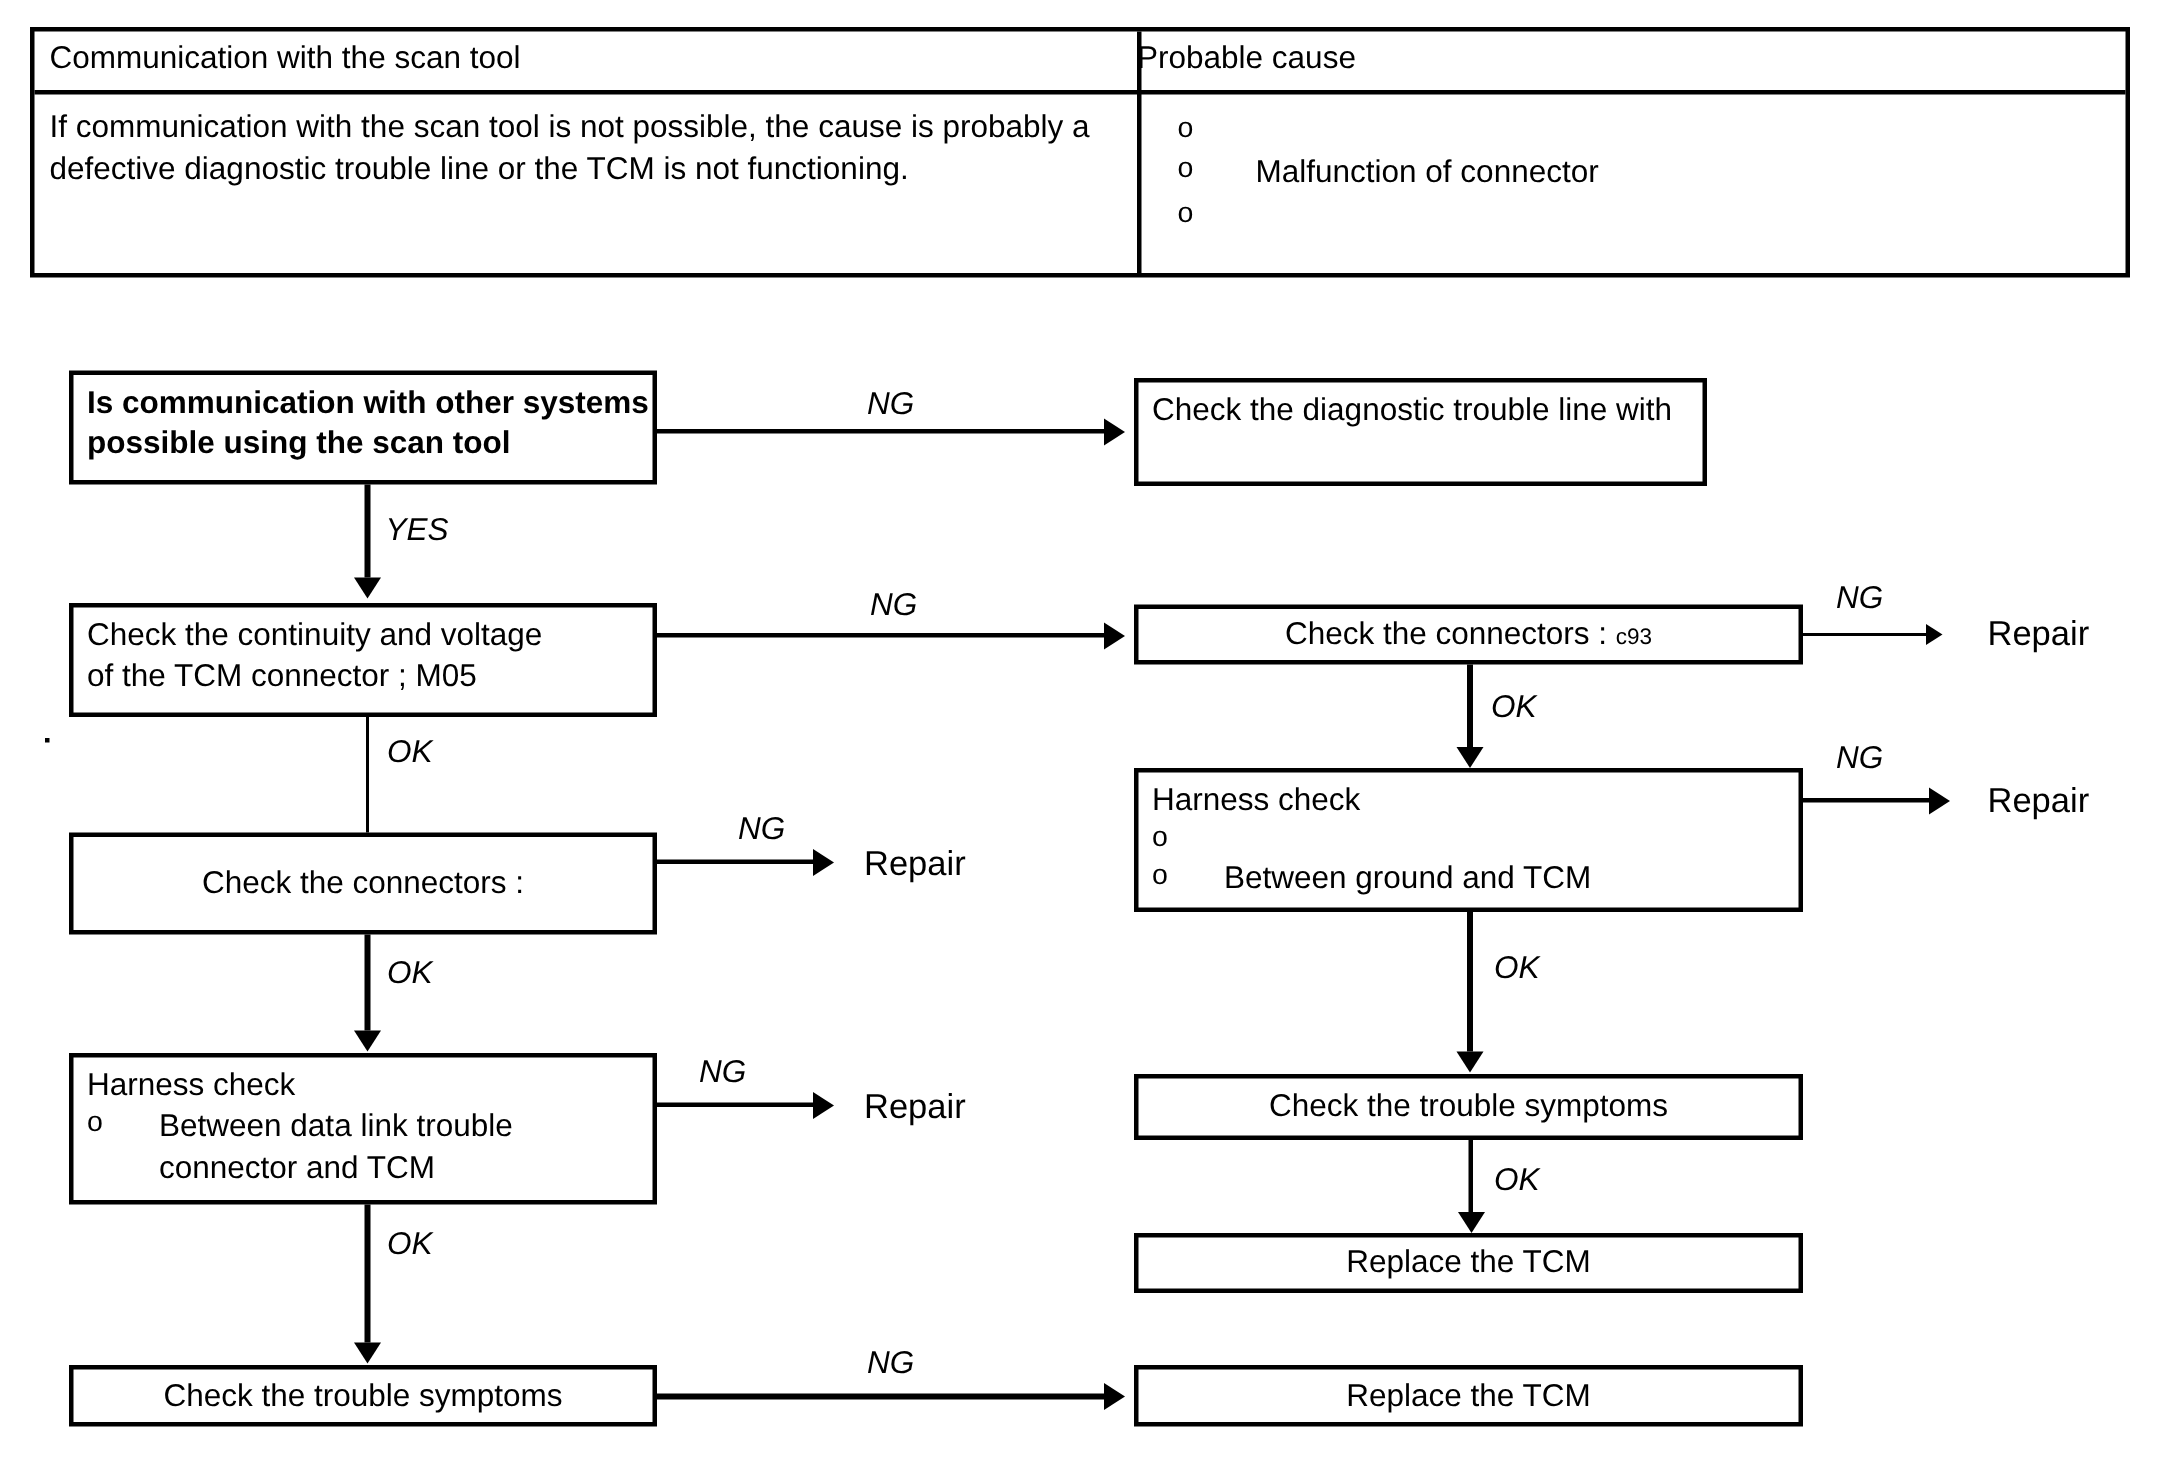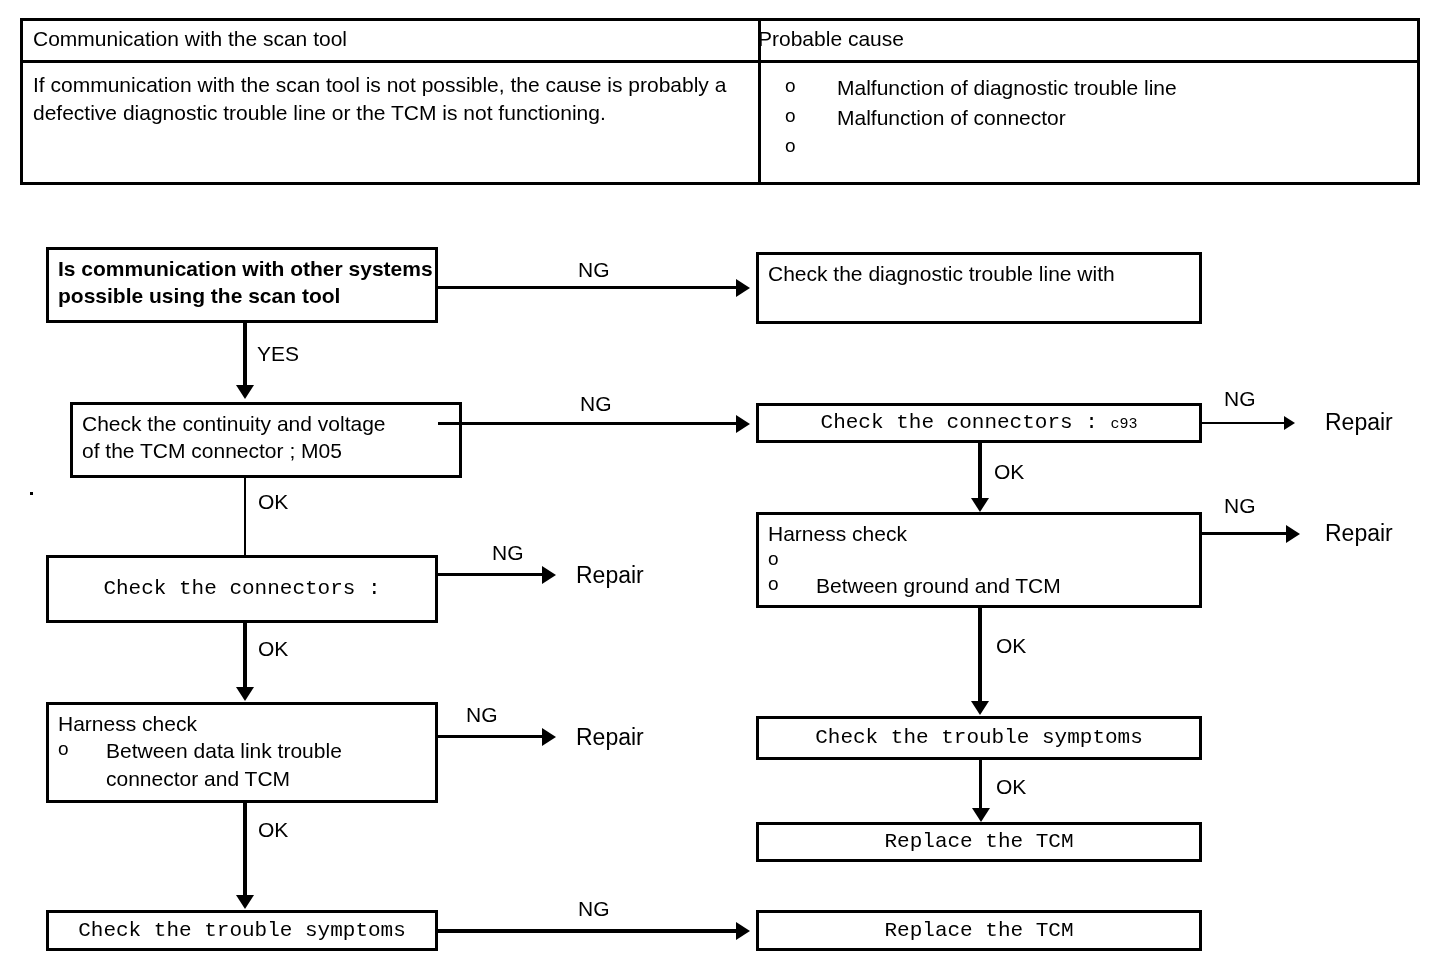--- a/index.html
+++ b/index.html
@@ -18,36 +18,36 @@
   .th-right{position:absolute;left:735px;top:6px;width:662px;text-align:left;font-size:21px;}
   .td-left{position:absolute;left:10px;top:50px;width:715px;font-size:21px;line-height:1.33;}
   .causes{position:absolute;left:762px;top:52px;font-size:21px;line-height:1.42;}
   .causes .ci{display:flex;}
   .causes .bullet{width:52px;font-size:19px;}
 
   
   .bx{position:absolute;border:3px solid #000;box-sizing:border-box;background:#fff;
       font-size:21px;line-height:1.3;}
   .bx.pad{padding:5px 9px;}
-  .bx.ctr{display:flex;align-items:center;justify-content:center;text-align:center;font-family:Liberation Mono, monospace;}
+  .bx.ctr{display:flex;align-items:center;justify-content:center;text-align:center;}
   .bx .ln{display:block;white-space:nowrap;}
   .bx .li{display:flex;}
   .bx .li .bullet{width:48px;font-size:19px;}
   .small{font-size:15px;}
 
   
   .vline{position:absolute;width:3px;background:#000;}
   .hline{position:absolute;height:3px;background:#000;}
   .arrow-d{position:absolute;width:0;height:0;border-left:9px solid transparent;
            border-right:9px solid transparent;border-top:14px solid #000;}
   .arrow-r{position:absolute;width:0;height:0;border-top:9px solid transparent;
            border-bottom:9px solid transparent;border-left:14px solid #000;}
   .arrow-r.thin{border-top:7px solid transparent;border-bottom:7px solid transparent;
                 border-left:11px solid #000;}
-  .lbl{position:absolute;font-size:21px;white-space:nowrap;}
+  .lbl{position:absolute;font-size:21px;white-space:nowrap;font-style:italic;}
   .plain{position:absolute;font-size:23px;white-space:nowrap;}
   .dot{position:absolute;width:3px;height:3px;background:#000;}
 </style>
 </head>
 <body>
 
 <div class="page">
 
   <div class="tbl">
     <div class="tbl-hdr"></div>
@@ -55,42 +55,41 @@
     <div class="th-left">Communication with the scan tool</div>
     <div class="th-right">Probable cause</div>
     <div class="td-left">
       <span class="ln">If communication with the scan tool is not possible, the cause</span>
       <span class="ln">is probably a defective diagnostic trouble line or the TCM is</span>
       <span class="ln">not functioning.</span>
     </div>
     <div class="causes">
       <div class="ci">
         <span class="bullet">o</span>
-        <span>Malfunction of diagnostic trouble line</span>
       </div>
       <div class="ci">
         <span class="bullet">o</span>
         <span>Malfunction of connector</span>
       </div>
       <div class="ci">
         <span class="bullet">o</span>
       </div>
     </div>
   </div>
 
   <div class="bx pad" style="left:46px;top:247px;width:392px;height:76px;font-weight:bold;">
     <span class="ln">Is communication with other systems</span>
     <span class="ln">possible using the scan tool</span>
   </div>
 
-  <div class="bx pad" style="left:756px;top:252px;width:446px;height:72px;">
+  <div class="bx pad" style="left:756px;top:252px;width:382px;height:72px;">
     <span class="ln">Check the diagnostic trouble line with</span>
   </div>
 
-  <div class="bx pad" style="left:46px;top:402px;width:392px;height:76px;margin-left:24px;">
+  <div class="bx pad" style="left:46px;top:402px;width:392px;height:76px;">
     <span class="ln">Check the continuity and voltage</span>
     <span class="ln">of the TCM connector ; M05</span>
   </div>
 
   <div class="bx ctr" style="left:756px;top:403px;width:446px;height:40px;">
     <span><span>Check the connectors : </span><span class="small">c93</span></span>
   </div>
 
   <div class="bx ctr" style="left:46px;top:555px;width:392px;height:68px;">
     <span>Check the connectors :</span>

